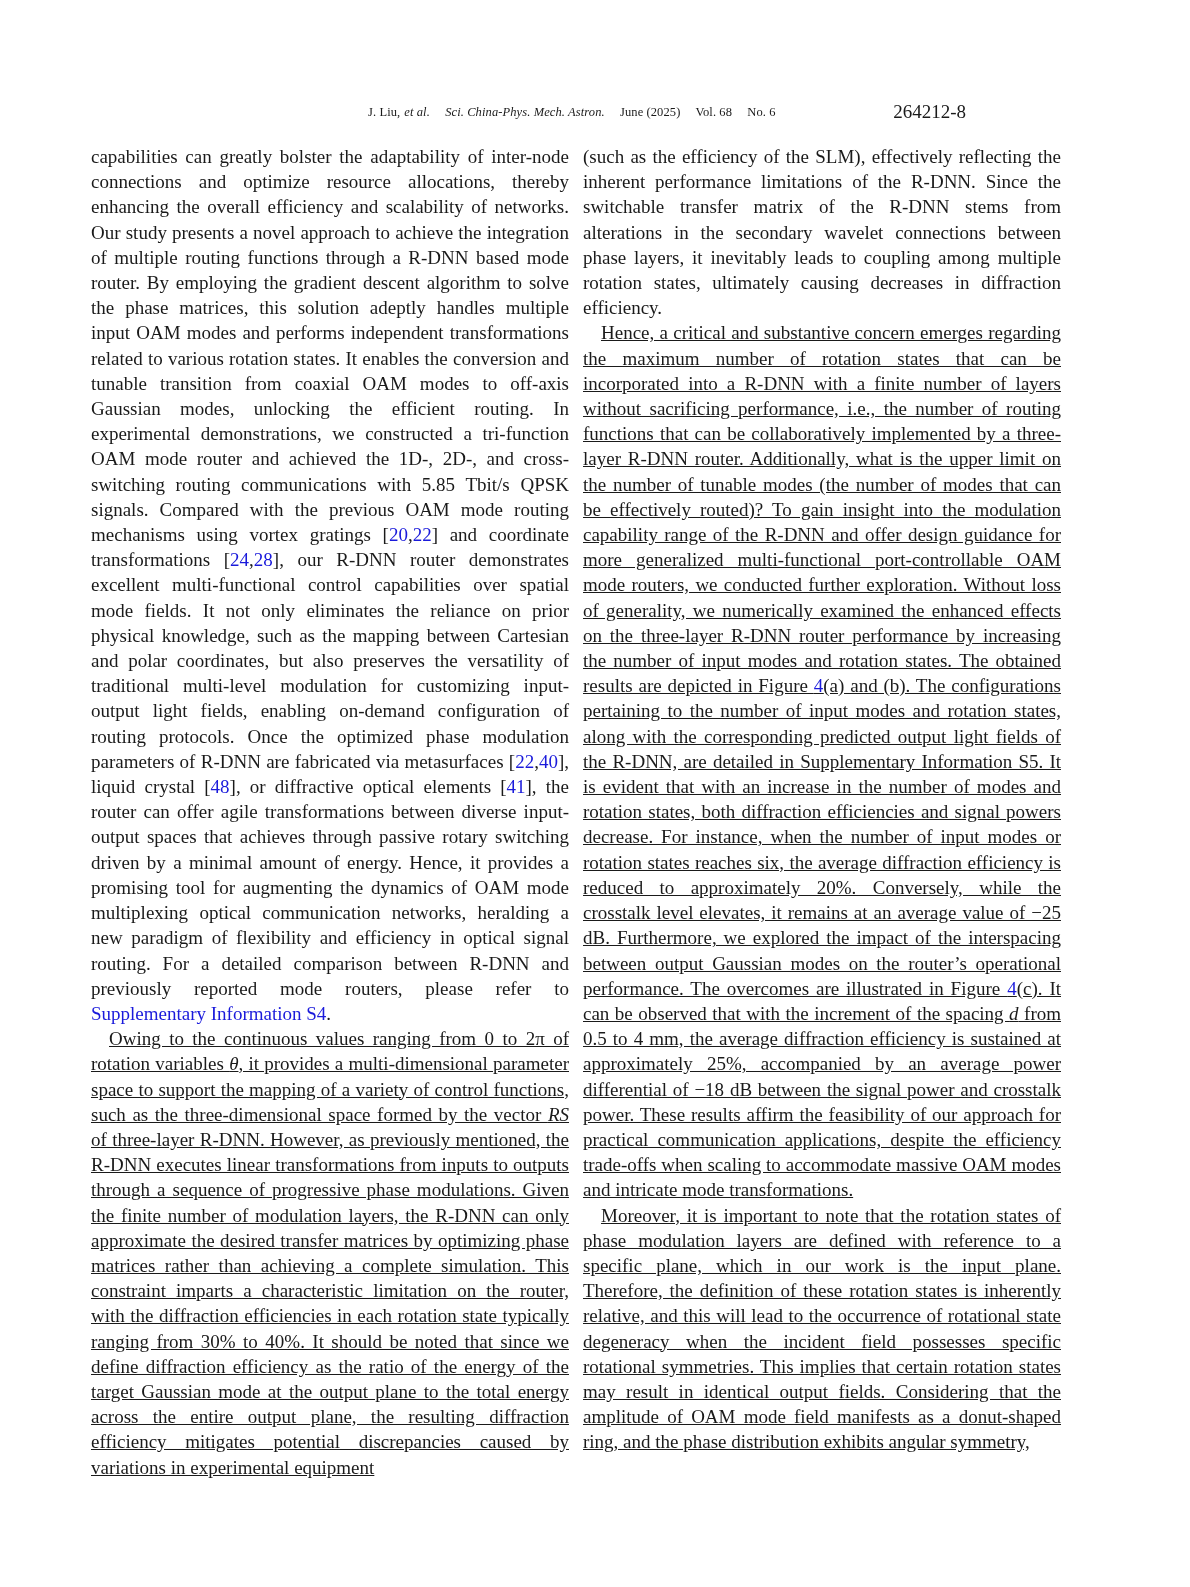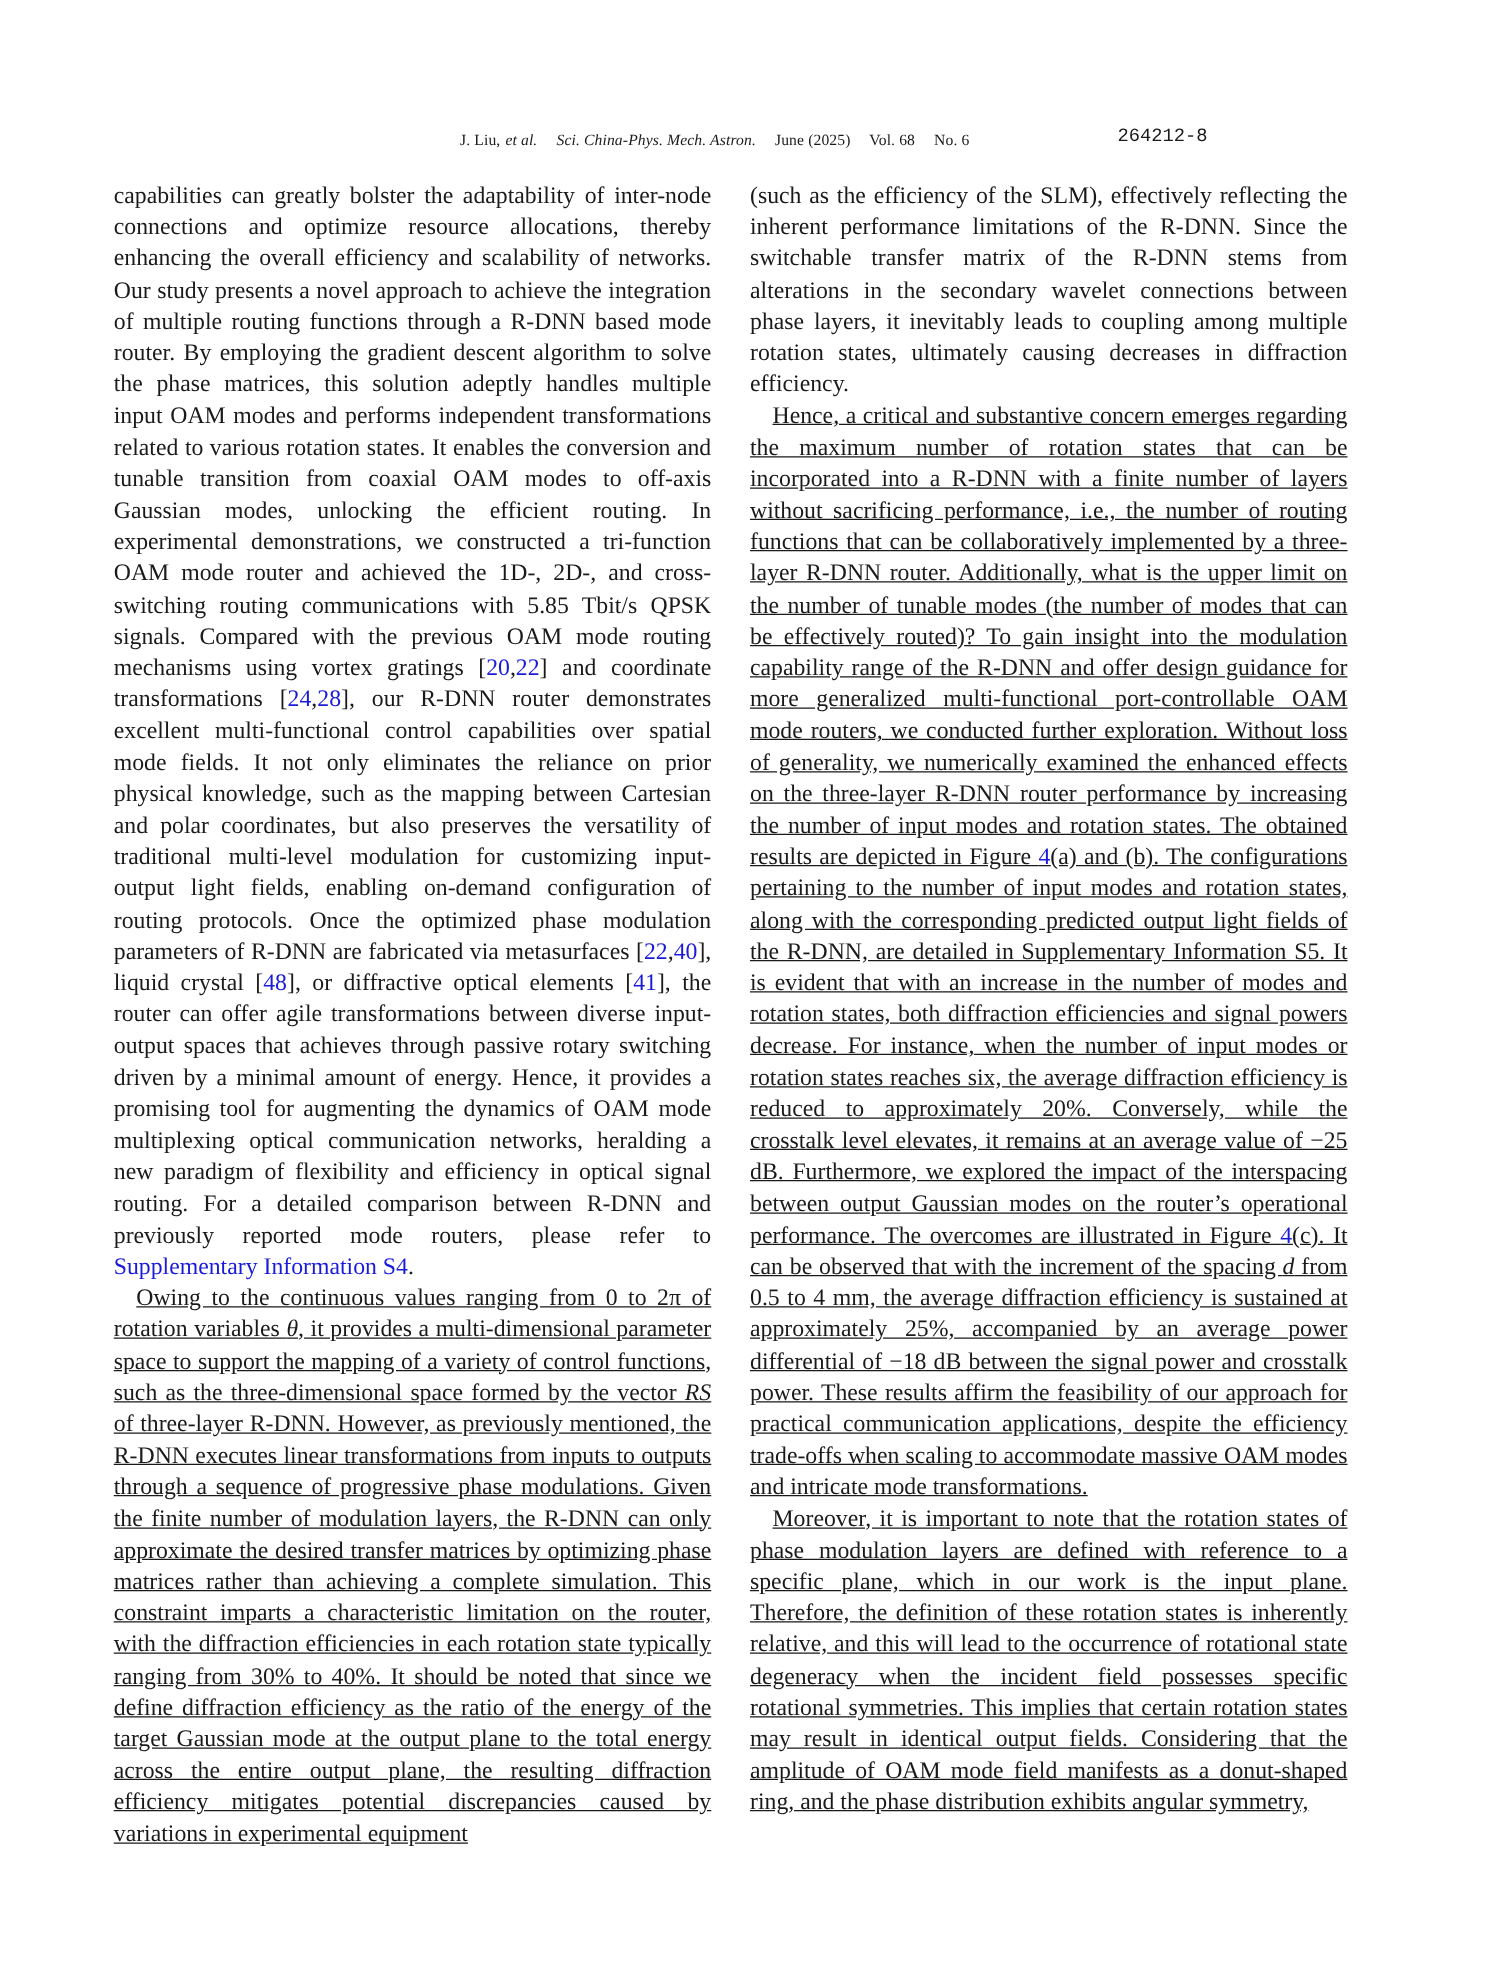--- a/index.html
+++ b/index.html
@@ -1,25 +1,25 @@
 <!DOCTYPE html>
 <html><head>
 <meta charset="utf-8">
 <style>
   html, body { margin: 0; padding: 0; background: #ffffff; }
   body { width: 1190px; height: 1587px; position: relative; overflow: hidden;
          font-family: "Liberation Serif", "DejaVu Serif", serif; color: #1a1a1a; }
   .header { position: absolute; top: 103px; left: 0; width: 1068px; height: 22px; }
   .header .running { position: absolute; left: 368px; top: 2px; font-size: 12.5px; letter-spacing: 0.1px; }
   .header .running span { margin-right: 12px; }
-  .header .pagenum { position: absolute; right: 102px; top: -2px; font-family: Liberation Mono, monospace; font-size: 15px; }
+  .header .pagenum { position: absolute; right: 102px; top: -2px; font-family: Liberation Serif, serif; font-size: 19px; }
   .col { position: absolute; top: 144px; width: 478px; font-size: 19px; line-height: 25.2px;
          text-align: justify; hyphens: none; }
   .col.left { left: 91px; }
-  .col.right { left: 600px; }
+  .col.right { left: 583px; }
   .col p { margin: 0; }
   .col p.indent { text-indent: 18px; text-decoration: underline; }
   .link { color: #1a1adb; }
   .it { font-style: italic; }
 </style>
 </head>
 <body>
 
 <div class="header">
   <div class="running">

